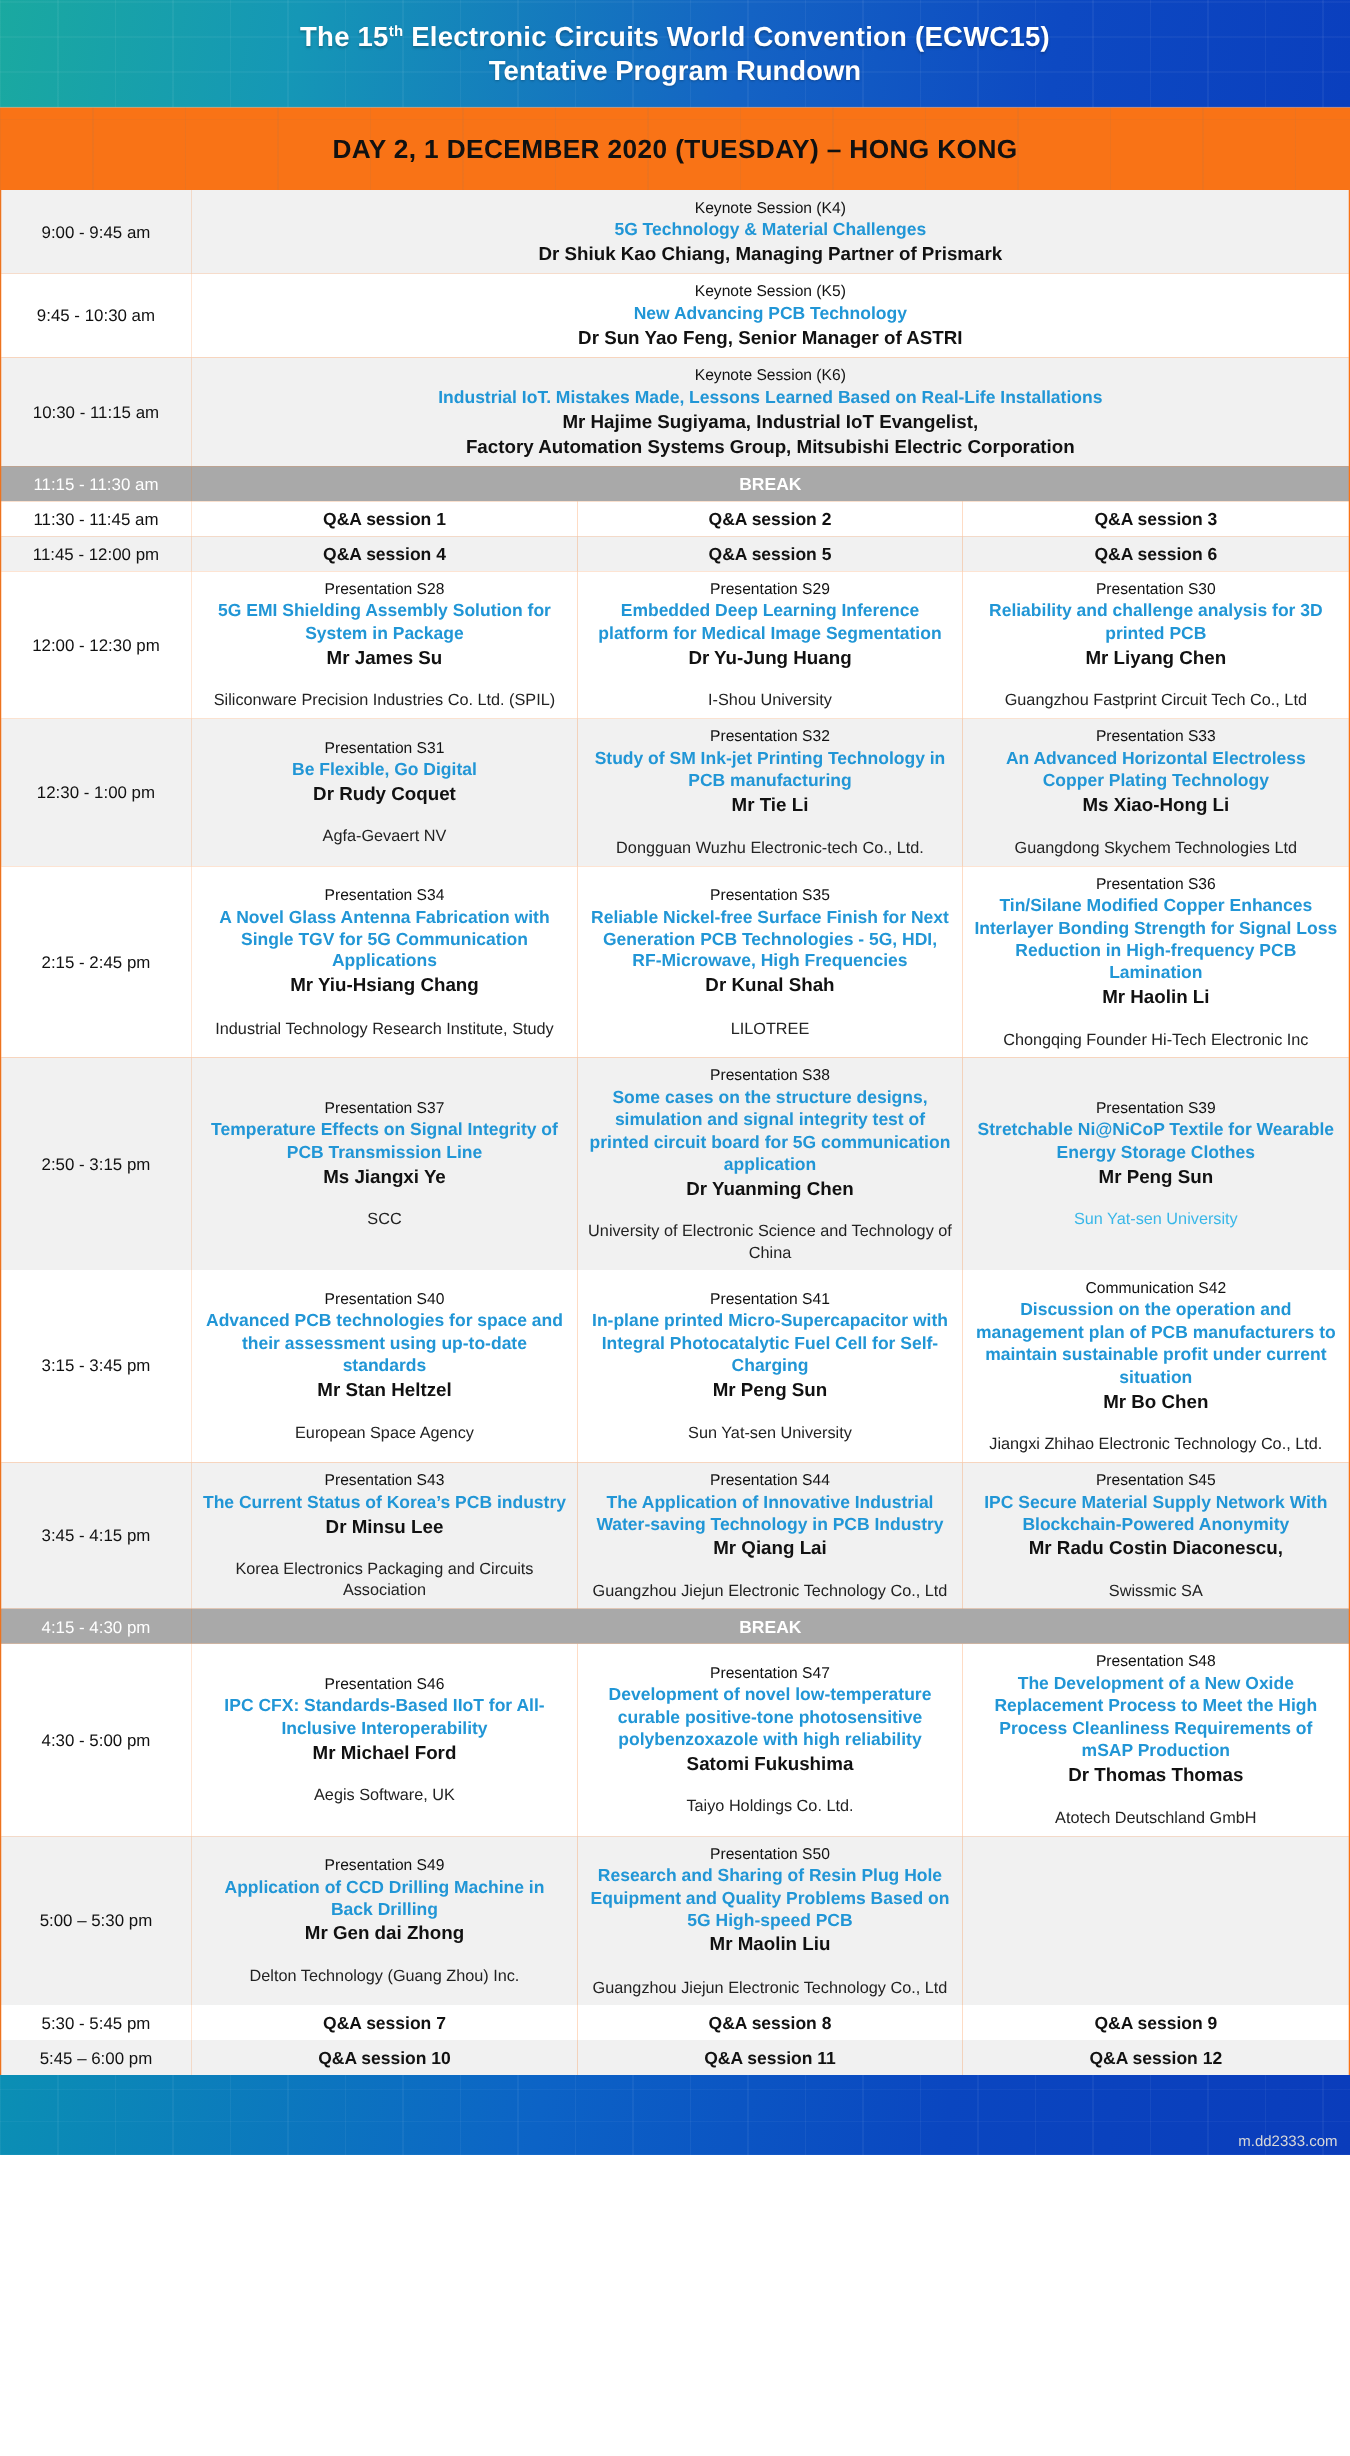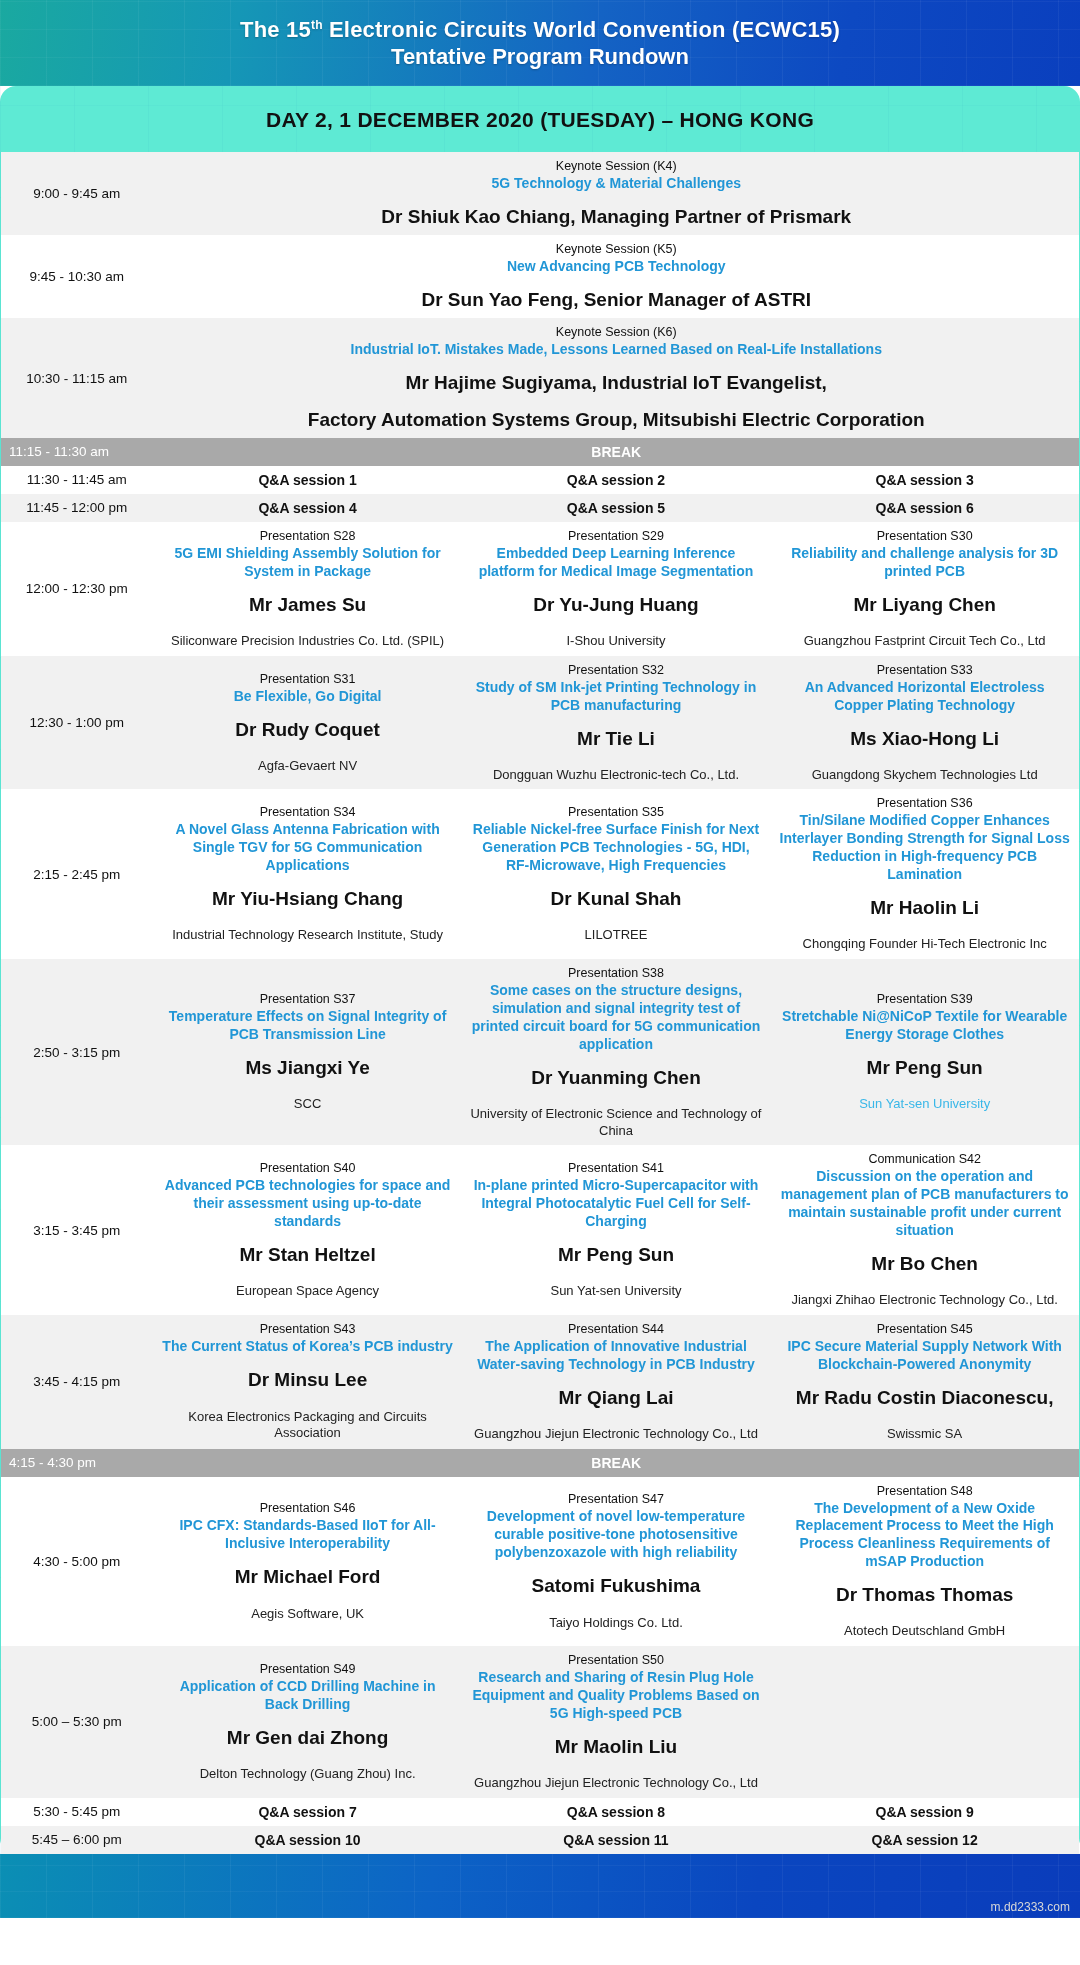--- a/index.html
+++ b/index.html
@@ -40,22 +40,21 @@
   .banner-l1 sup{ font-size:12px; vertical-align: super; }
   .banner-l2{
     font-size:22px; font-weight:bold; line-height:1.25;
     text-shadow:0 1px 2px rgba(0,0,0,.25);
   }
 
   
   .content{
     position:relative;
     padding: 0 0 0 0;
-    background:#5eead4;
-    border-radius:16px;
+    background:#f97316;
   }
   .content::before{
     content:"";
     position:absolute; inset:0;
     background:
       repeating-linear-gradient(90deg, rgba(20,120,180,0.05) 0 1px, transparent 1px 74px),
       repeating-linear-gradient(0deg, rgba(20,120,180,0.04) 0 1px, transparent 1px 92px);
     pointer-events:none;
     z-index:0;
   }
@@ -87,37 +86,37 @@
     color:#111;
     border-right:1px solid transparent;
     margin-left:31px;
   }
   .rowband-grey { background:#f1f1f1; }
   .rowband-white { background:#ffffff; }
 
   .sess-wrap{ text-align:center; line-height:1.28; }
   .sess-label{ font-size:12.5px; color:#111; }
   .sess-title{ font-size:14px; font-weight:bold; color:#2196d6; margin-top:1px; }
-  .sess-speaker{ font-size:19px; font-weight:bold; color:#111; margin-top:12px;}
+  .sess-speaker{ font-size:15px; font-weight:bold; color:#111; margin-top:1px;}
   .sess-affil{ font-size:13px; color:#222; margin-top:16px; }
   .sess-affil.link{ color:#39b7e8; }
 
   .break-row td{
     background:#a9a9a9;
     color:#ffffff;
     font-weight:bold;
     font-size:14px;
     text-align:center;
     padding:5px 0;
   }
   .break-row td.timecell{
     background:#a9a9a9;
     color:#ffffff;
     font-weight:normal;
-    text-align:left;
+    text-align:center;
     font-size:13.5px;
   }
   .lunch-row td{
     background:#0d74c4;
     color:#ffffff;
     font-weight:bold;
     font-size:14px;
     text-align:center;
     padding:5px 0;
   }

